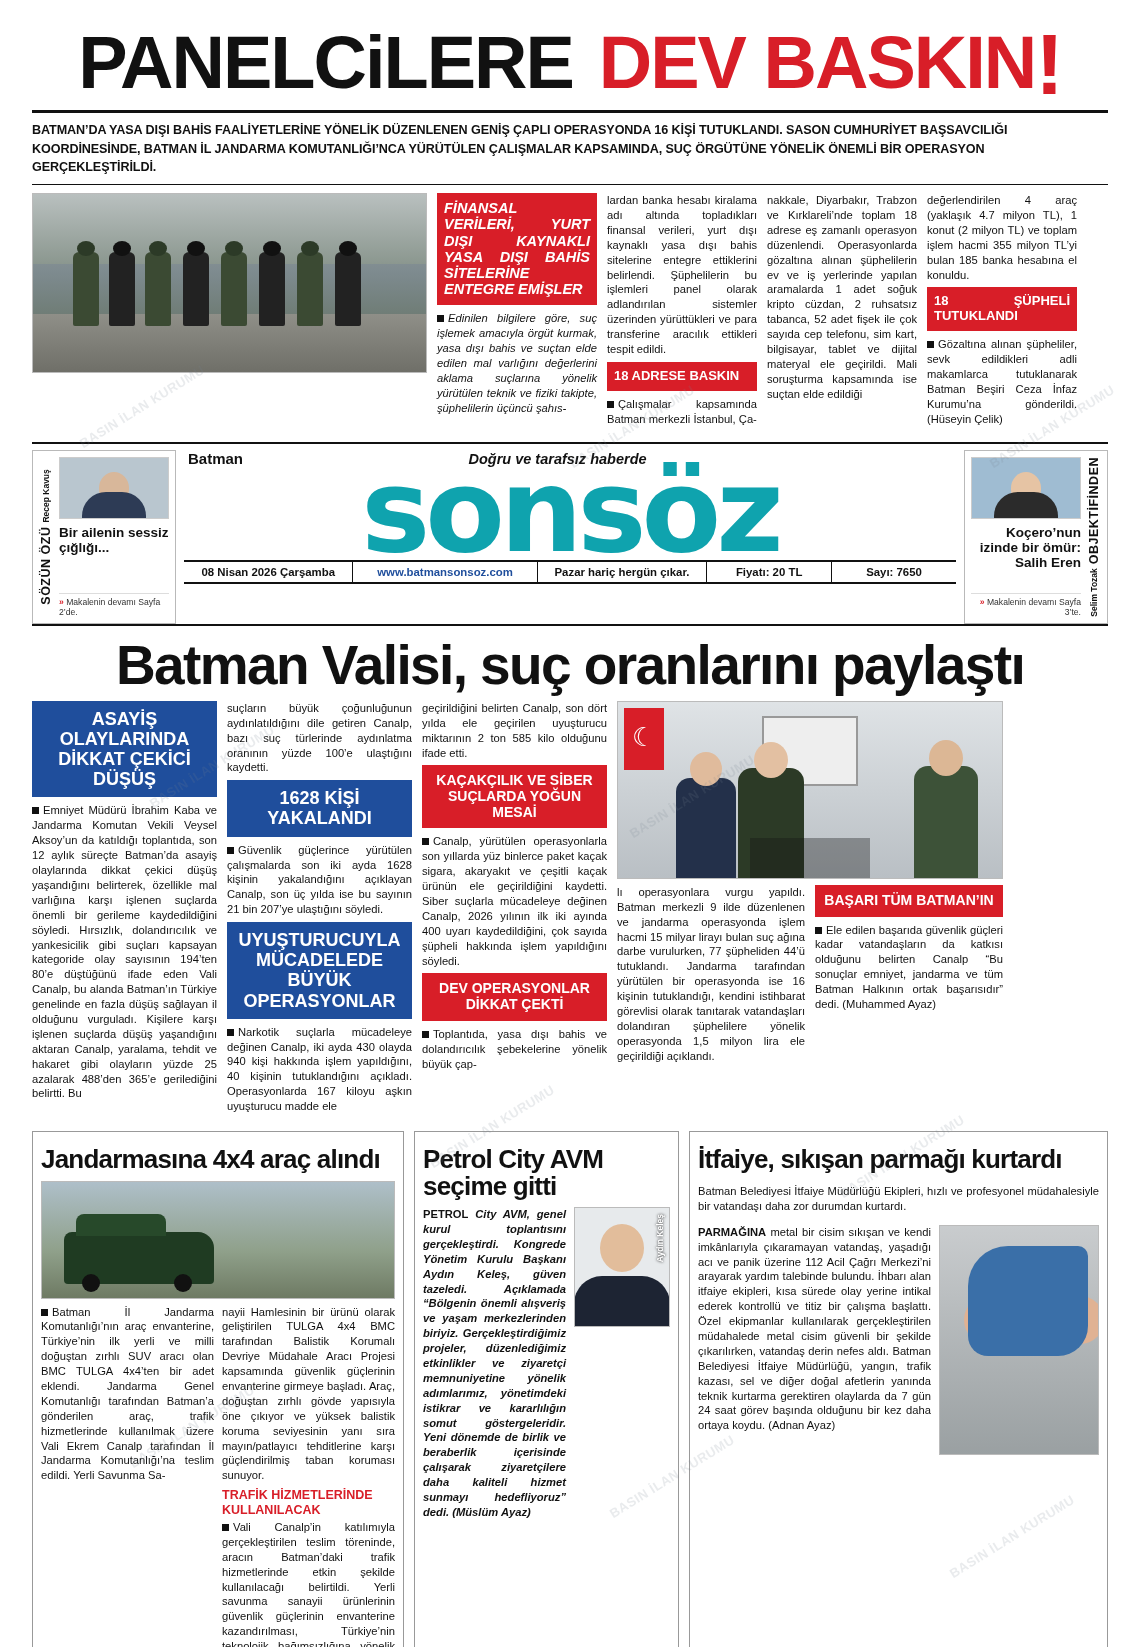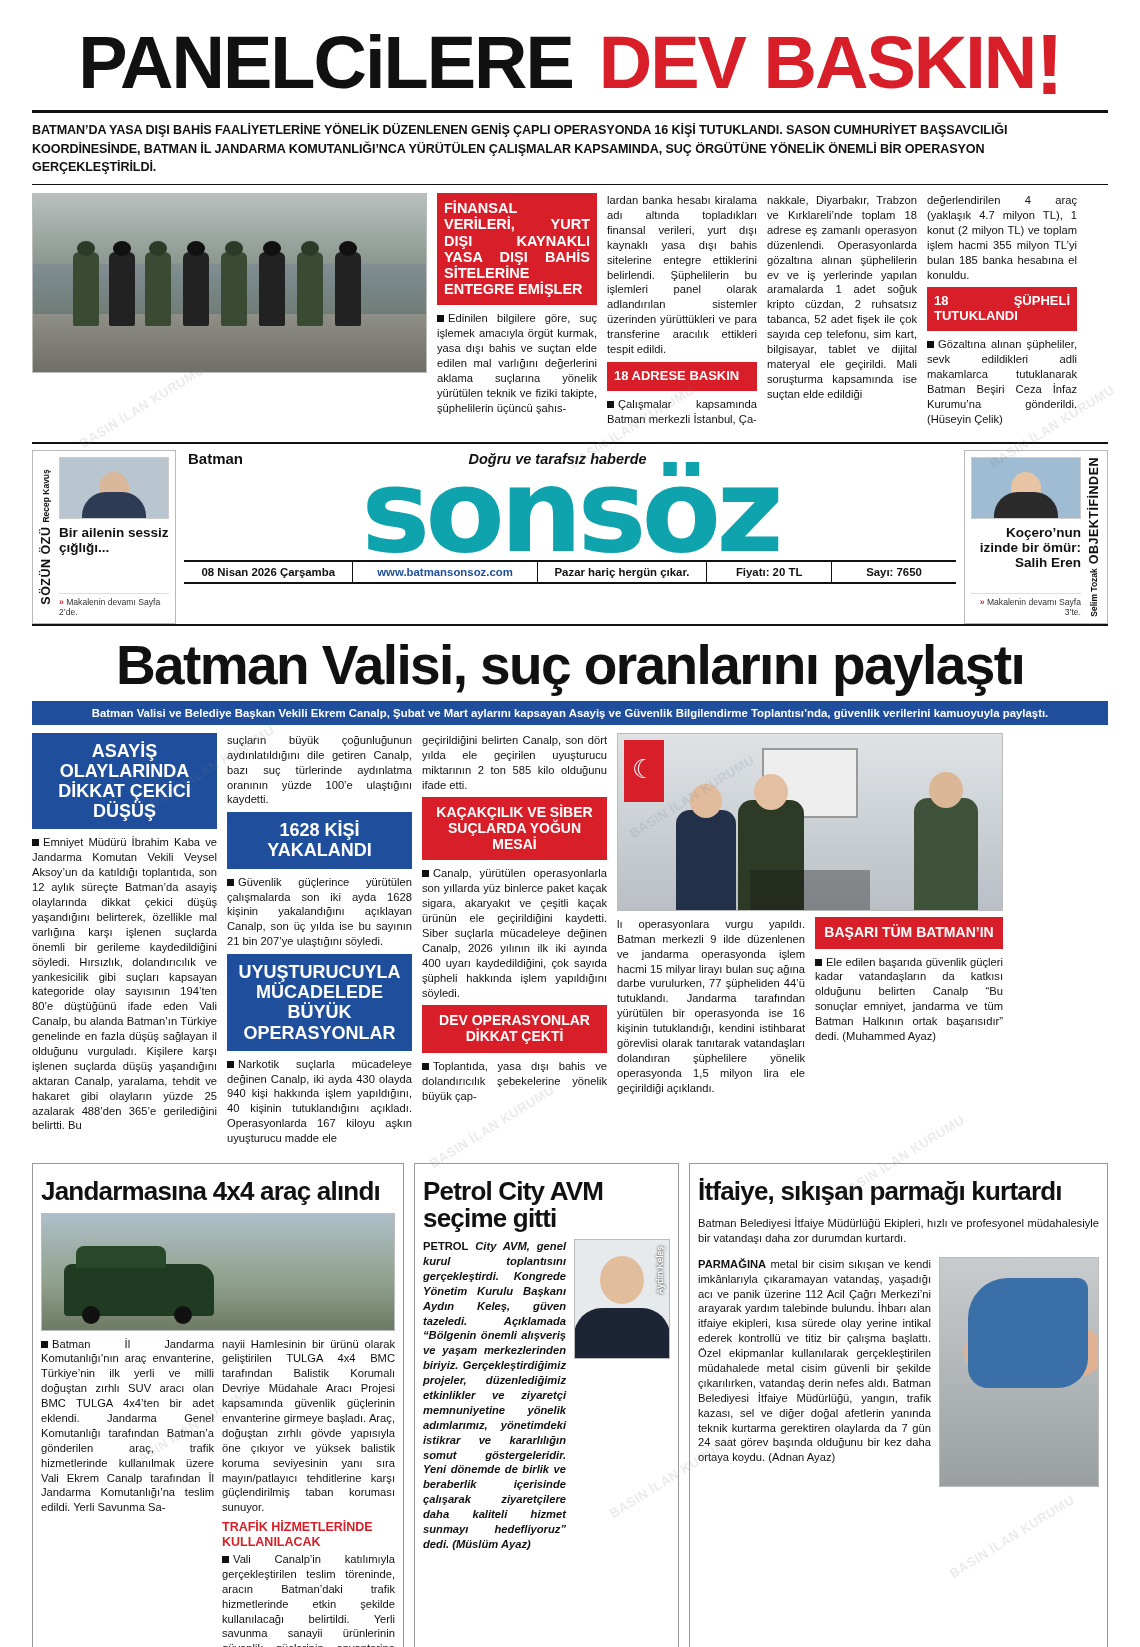--- a/index.html
+++ b/index.html
@@ -56,21 +56,21 @@
   }
   .lead-photo .fig.dark i { background:#111; }
   .lead-photo .trees {
     position:absolute; top:0; left:0; right:0; height:70px;
     background:linear-gradient(180deg,#b9c0bf,#8b978f);
   }
   .col { font-size:11.2px; line-height:1.33; text-align:justify; }
   .col p { margin:0 0 5px 0; }
   .sq { display:inline-block; width:7px; height:7px; background:#111; margin-right:4px; vertical-align:baseline; }
 
-  .lead-c2 { width:160px; flex:0 0 auto; }
+  .lead-c2 { width:160px; flex:0 0 auto;font-style:italic; }
   .lead-c3 { width:150px; flex:0 0 auto; }
   .lead-c4 { width:150px; flex:0 0 auto; }
   .lead-c5 { width:150px; flex:0 0 auto; }
 
   .redbox {
     background:#d81e28; color:#fff; font-weight:900; font-size:14.5px;
     line-height:1.12; padding:7px 7px 8px 7px; margin-bottom:6px;
     text-transform:uppercase;
   }
   .redbox.small { font-size:13px; }
@@ -295,21 +295,20 @@
         <div class="op-more" style="text-align:right"><b>»</b> <span>Makalenin devamı Sayfa 3’te.</span></div>
       </div>
       <div class="op-vert">
         <span class="small">Selim Tozak</span>
         <span>OBJEKTİFİNDEN</span>
       </div>
     </div>
   </div>
 
   <div class="main-headline">Batman Valisi, suç oranlarını paylaştı</div>
-  <div class="main-sub">Batman Valisi ve Belediye Başkan Vekili Ekrem Canalp, Şubat ve Mart aylarını kapsayan Asayiş ve Güvenlik Bilgilendirme Toplantısı’nda, güvenlik verilerini kamuoyuyla paylaştı.</div>
 
   <div class="sec2">
     <div class="s2c col">
       <div class="bluebox">ASAYİŞ OLAYLARINDA DİKKAT ÇEKİCİ DÜŞÜŞ</div>
       <p><span class="sq"></span><span>Emniyet Müdürü İbrahim Kaba ve Jandarma Komutan Vekili Veysel Aksoy’un da katıldığı toplantıda, son 12 aylık süreçte Batman’da asayiş olaylarında dikkat çekici düşüş yaşandığını belirterek, özellikle mal varlığına karşı işlenen suçlarda önemli bir gerileme kaydedildiğini söyledi. Hırsızlık, dolandırıcılık ve yankesicilik gibi suçları kapsayan kategoride olay sayısının 194’ten 80’e düştüğünü ifade eden Vali Canalp, bu alanda Batman’ın Türkiye genelinde en fazla düşüş sağlayan il olduğunu vurguladı. Kişilere karşı işlenen suçlarda düşüş yaşandığını aktaran Canalp, yaralama, tehdit ve hakaret gibi olayların yüzde 25 azalarak 488’den 365’e gerilediğini belirtti. Bu</span></p>
     </div>
 
     <div class="s2c col">
       <p>suçların büyük çoğunluğunun aydınlatıldığını dile getiren Canalp, bazı suç türlerinde aydınlatma oranının yüzde 100’e ulaştığını kaydetti.</p>
       <div class="bluebox">1628 KİŞİ YAKALANDI</div>

